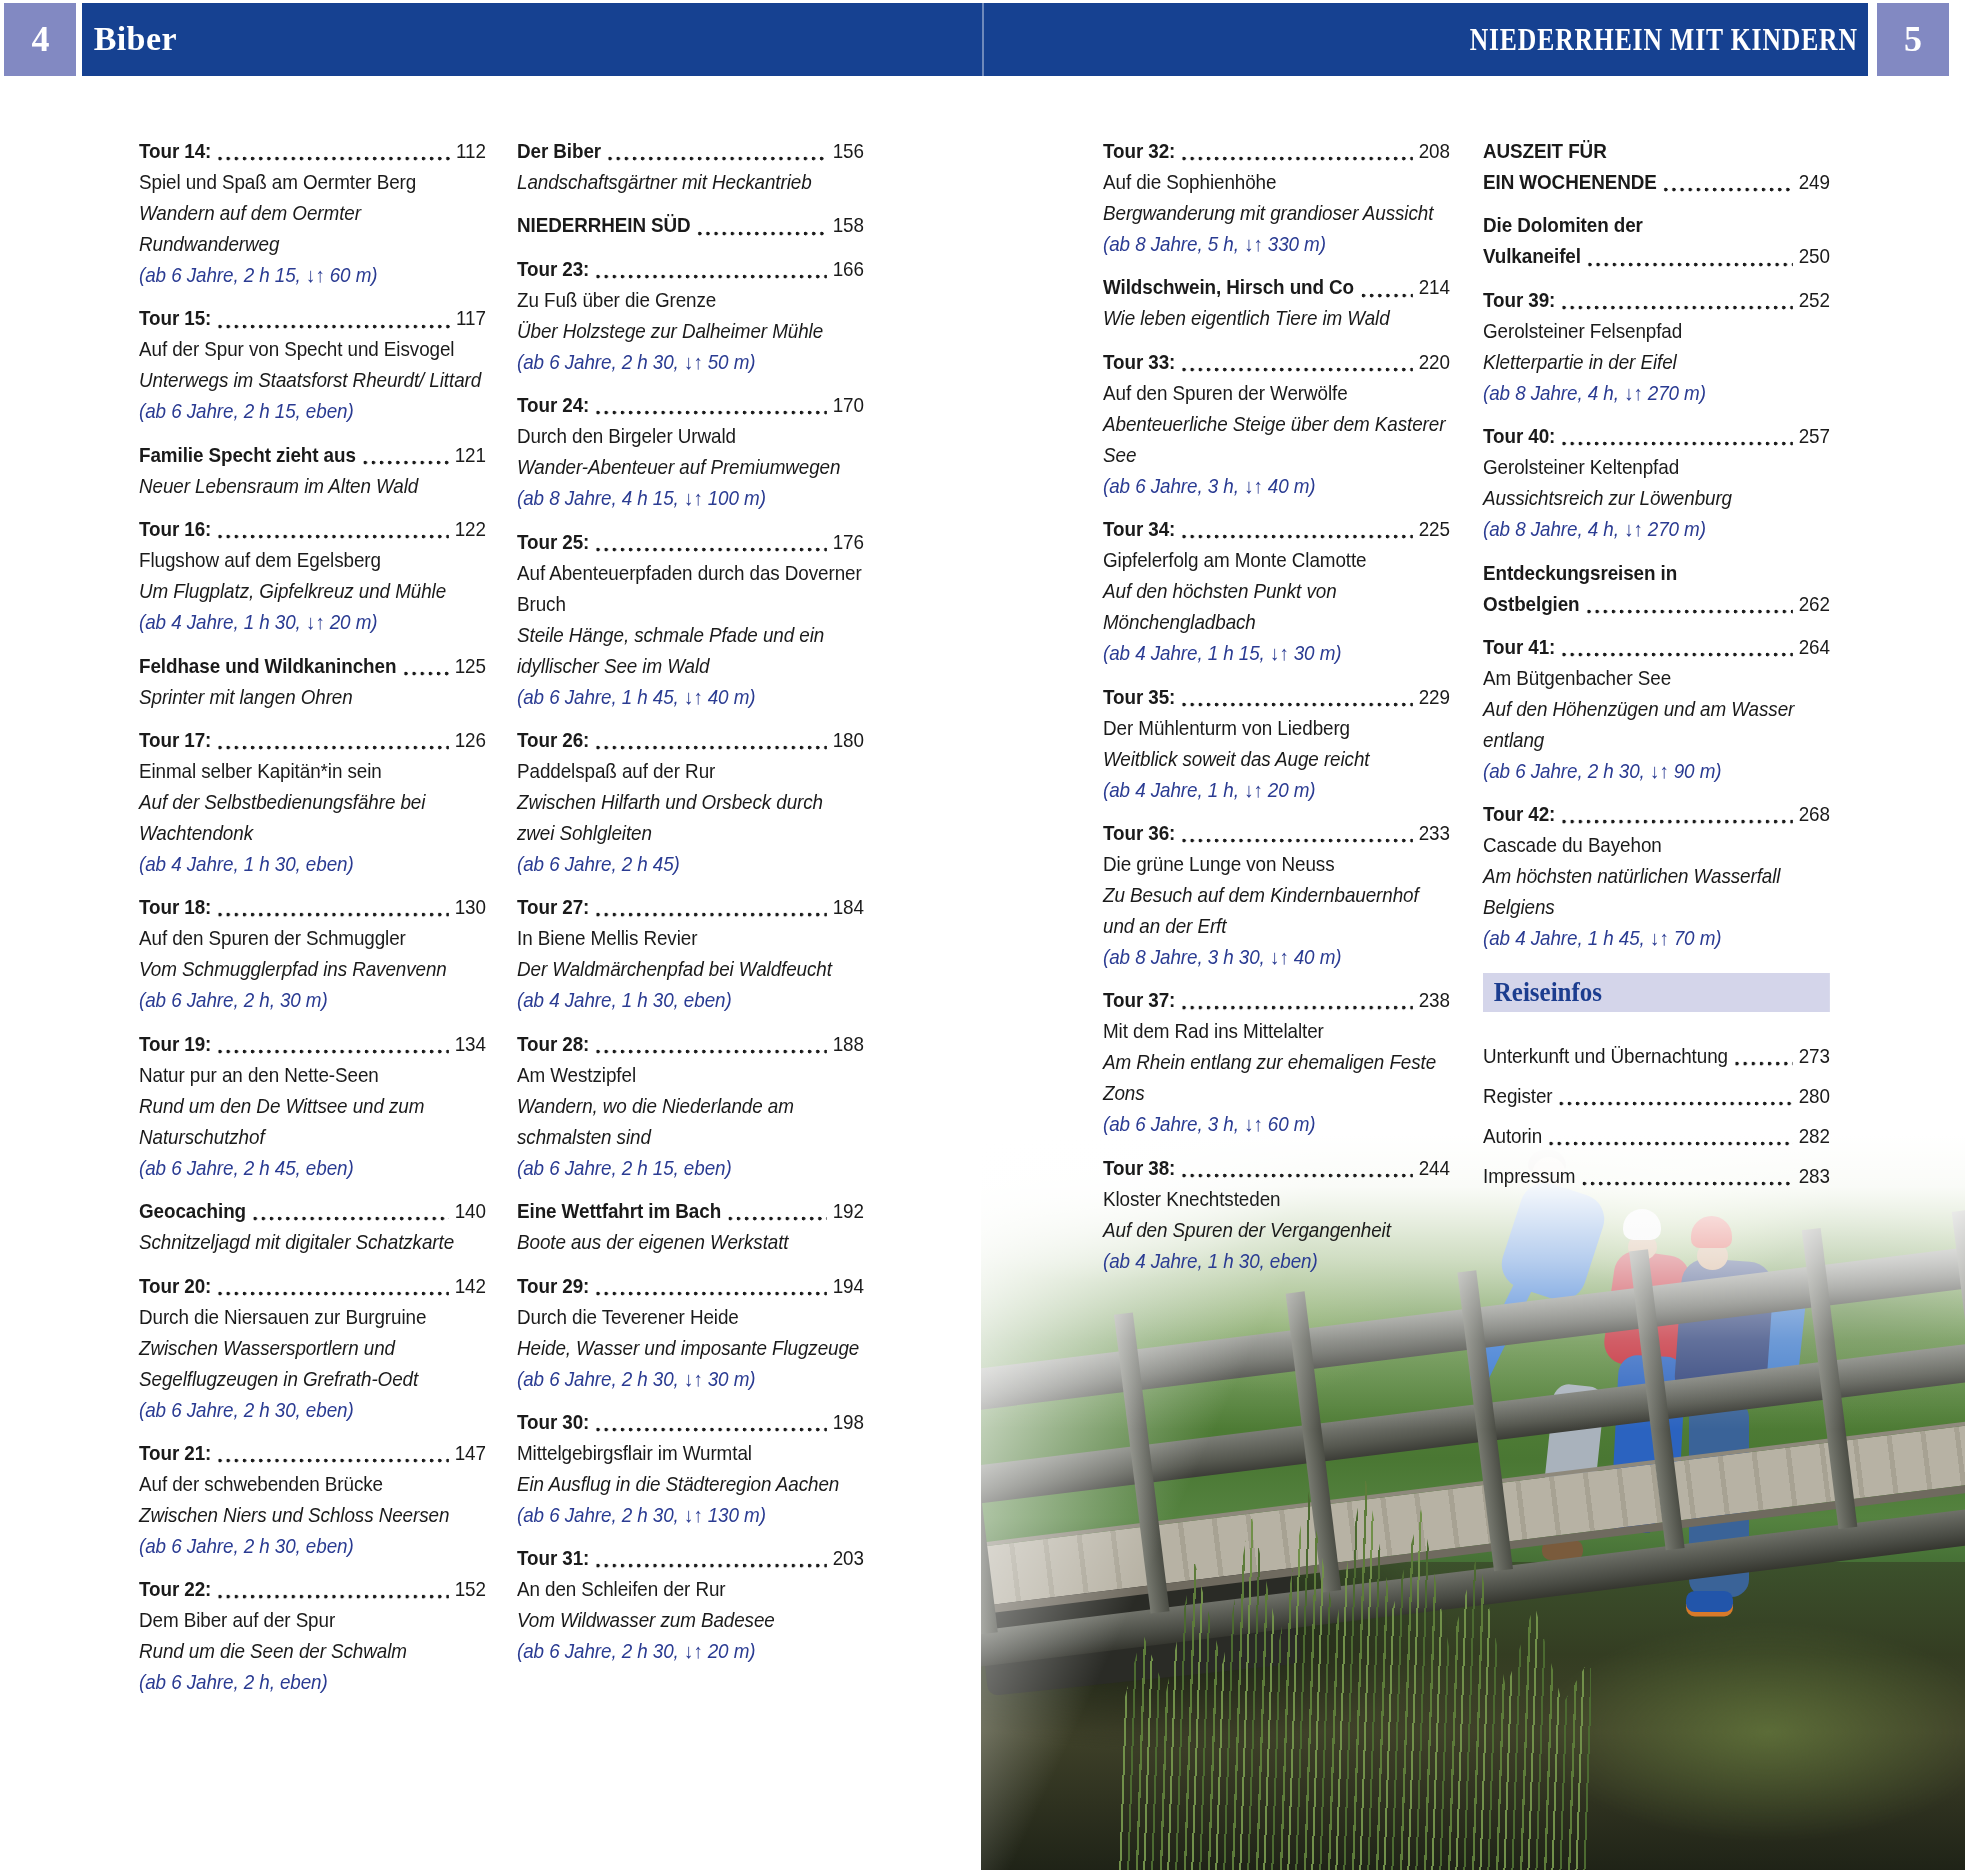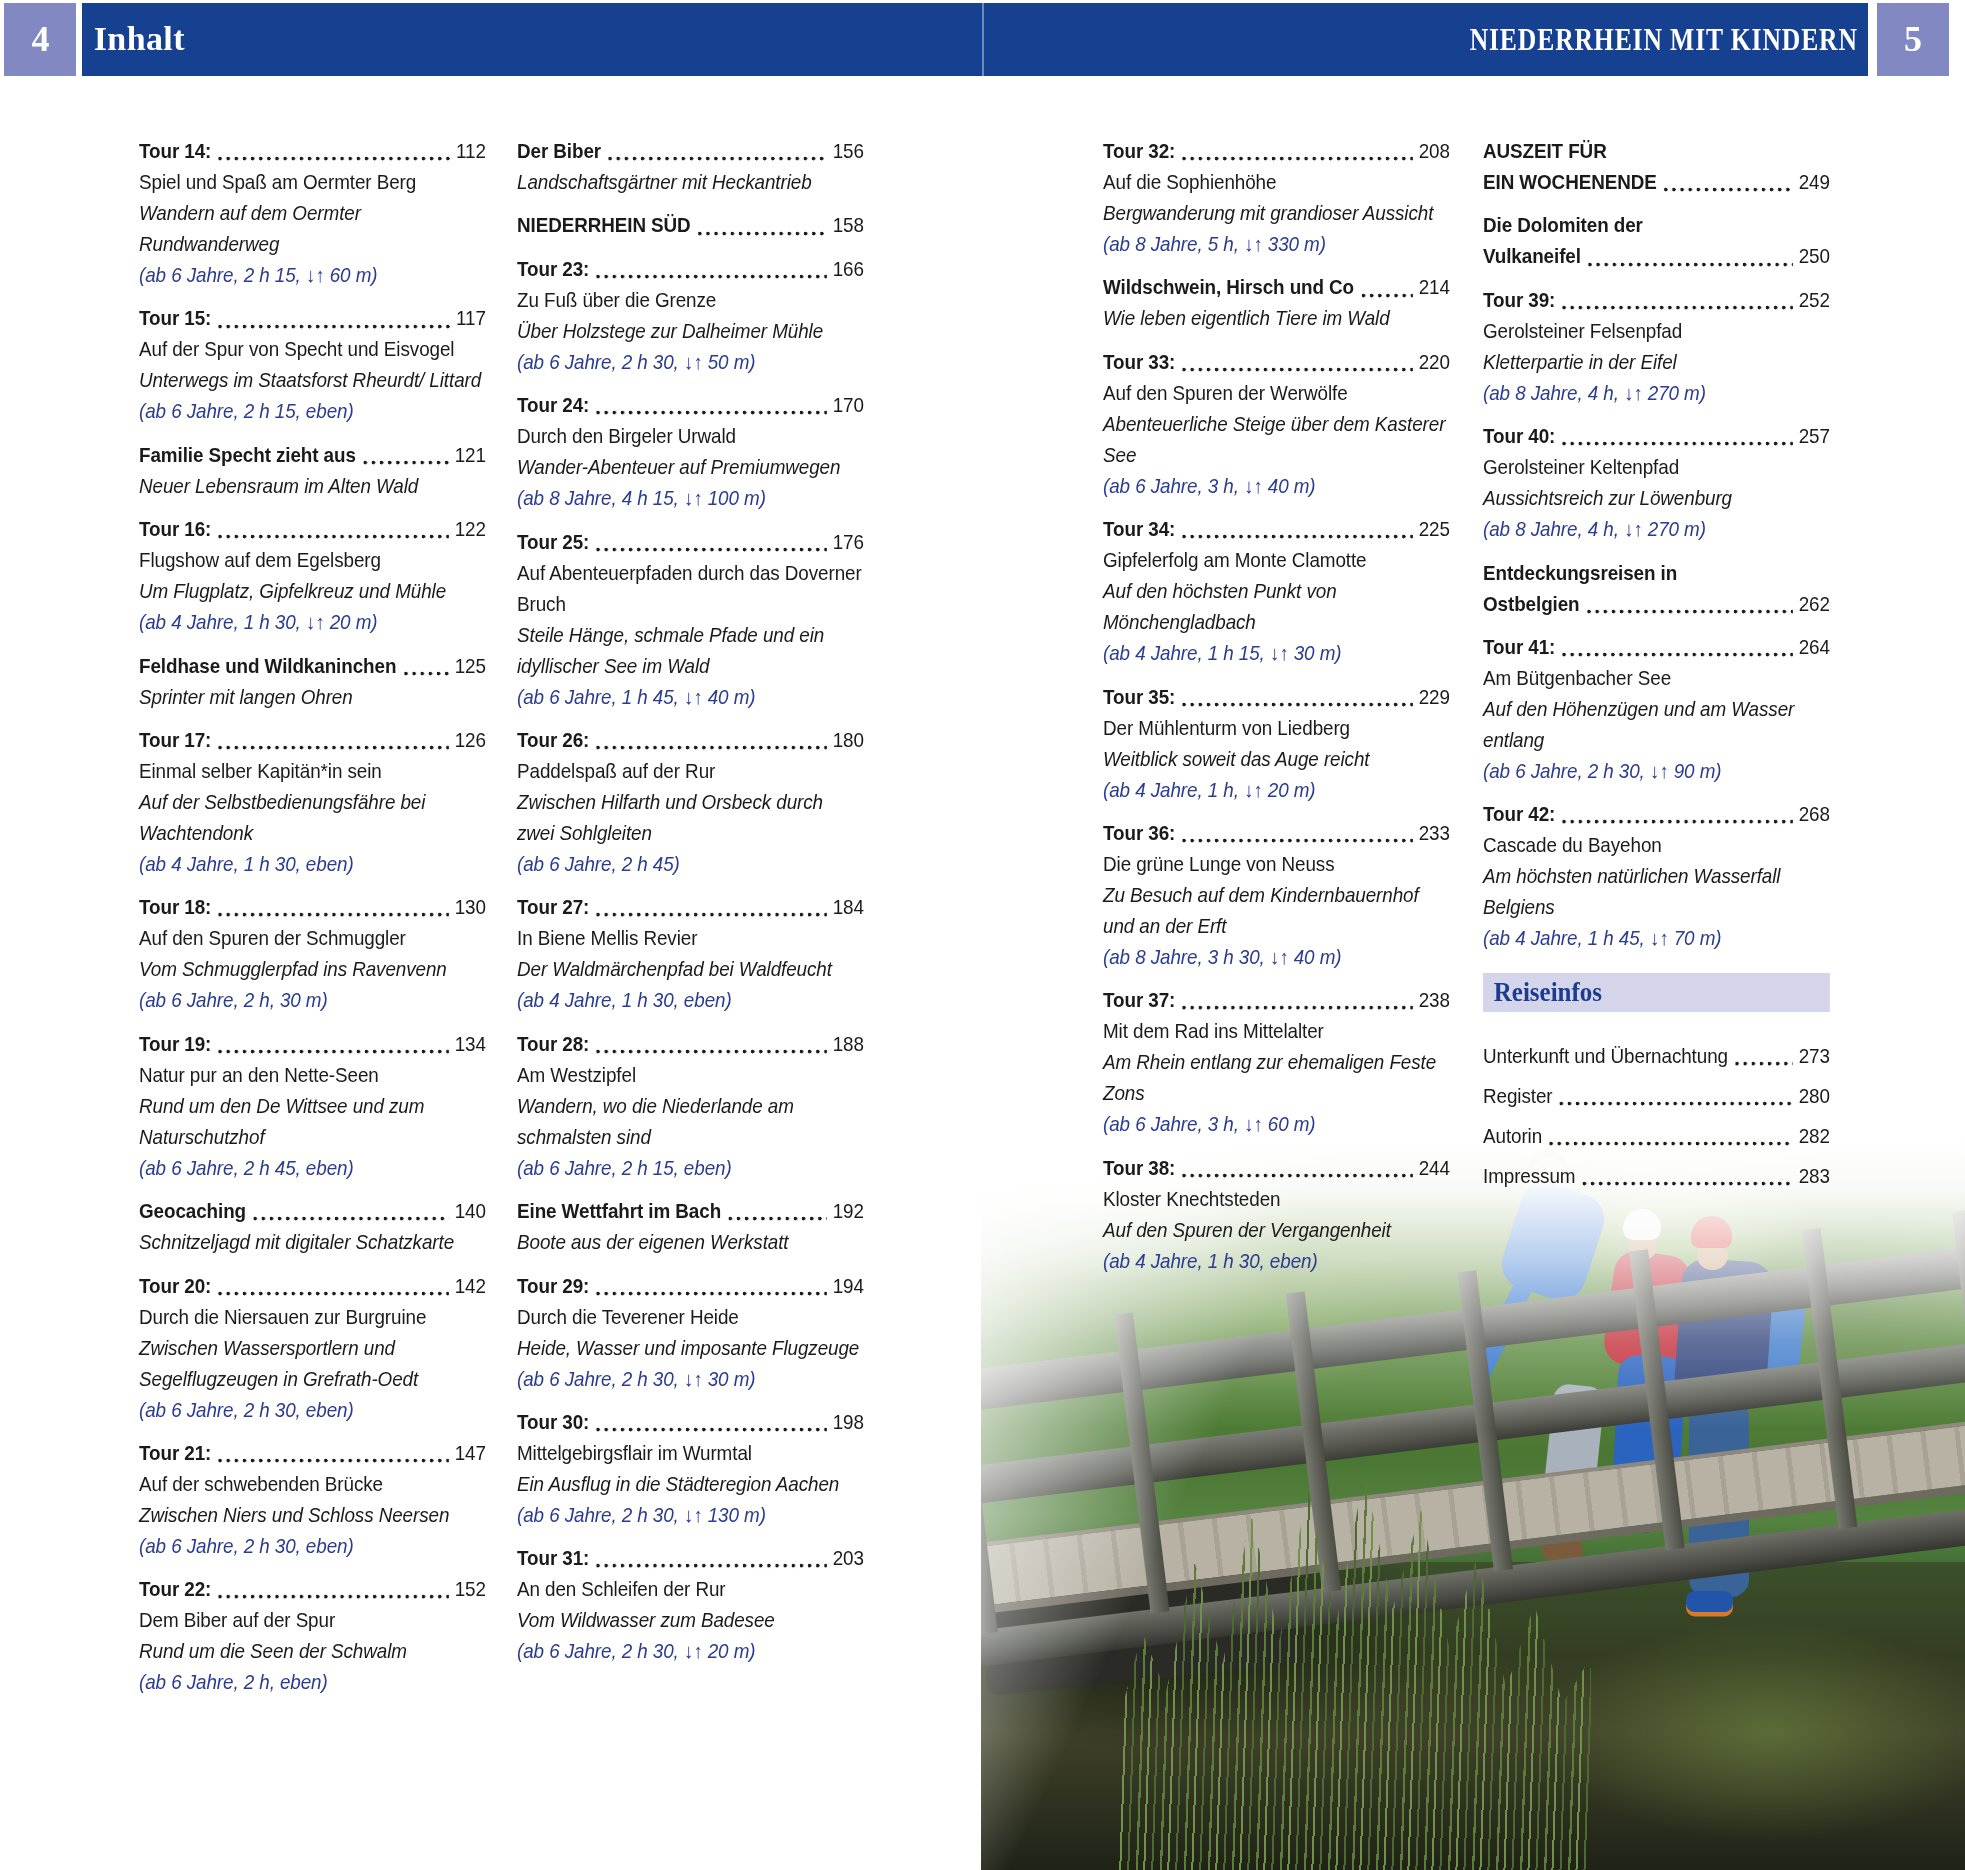--- a/index.html
+++ b/index.html
@@ -113,21 +113,21 @@
     linear-gradient(180deg,#ffffff 0%,rgba(255,255,255,.95) 7%,rgba(255,255,255,.65) 17%,rgba(255,255,255,.25) 28%,rgba(255,255,255,0) 40%),
     linear-gradient(115deg,#ffffff 0%,rgba(255,255,255,.65) 10%,rgba(255,255,255,0) 28%);}
 </style>
 </head>
 <body>
 
 <div class="pagenum-box" id="box-left">
   <span>4</span>
 </div>
 <div class="header-bar">
-  <span class="header-left-title">Inhalt</span>
+  <span class="header-left-title">Biber</span>
   <span class="header-right-title">NIEDERRHEIN MIT KINDERN</span>
   <span class="page-seam"></span>
 </div>
 <div class="pagenum-box" id="box-right">
   <span>5</span>
 </div>
 
 <div class="col" id="col-0">
     <div class="entry tour">
       <div class="trow">

